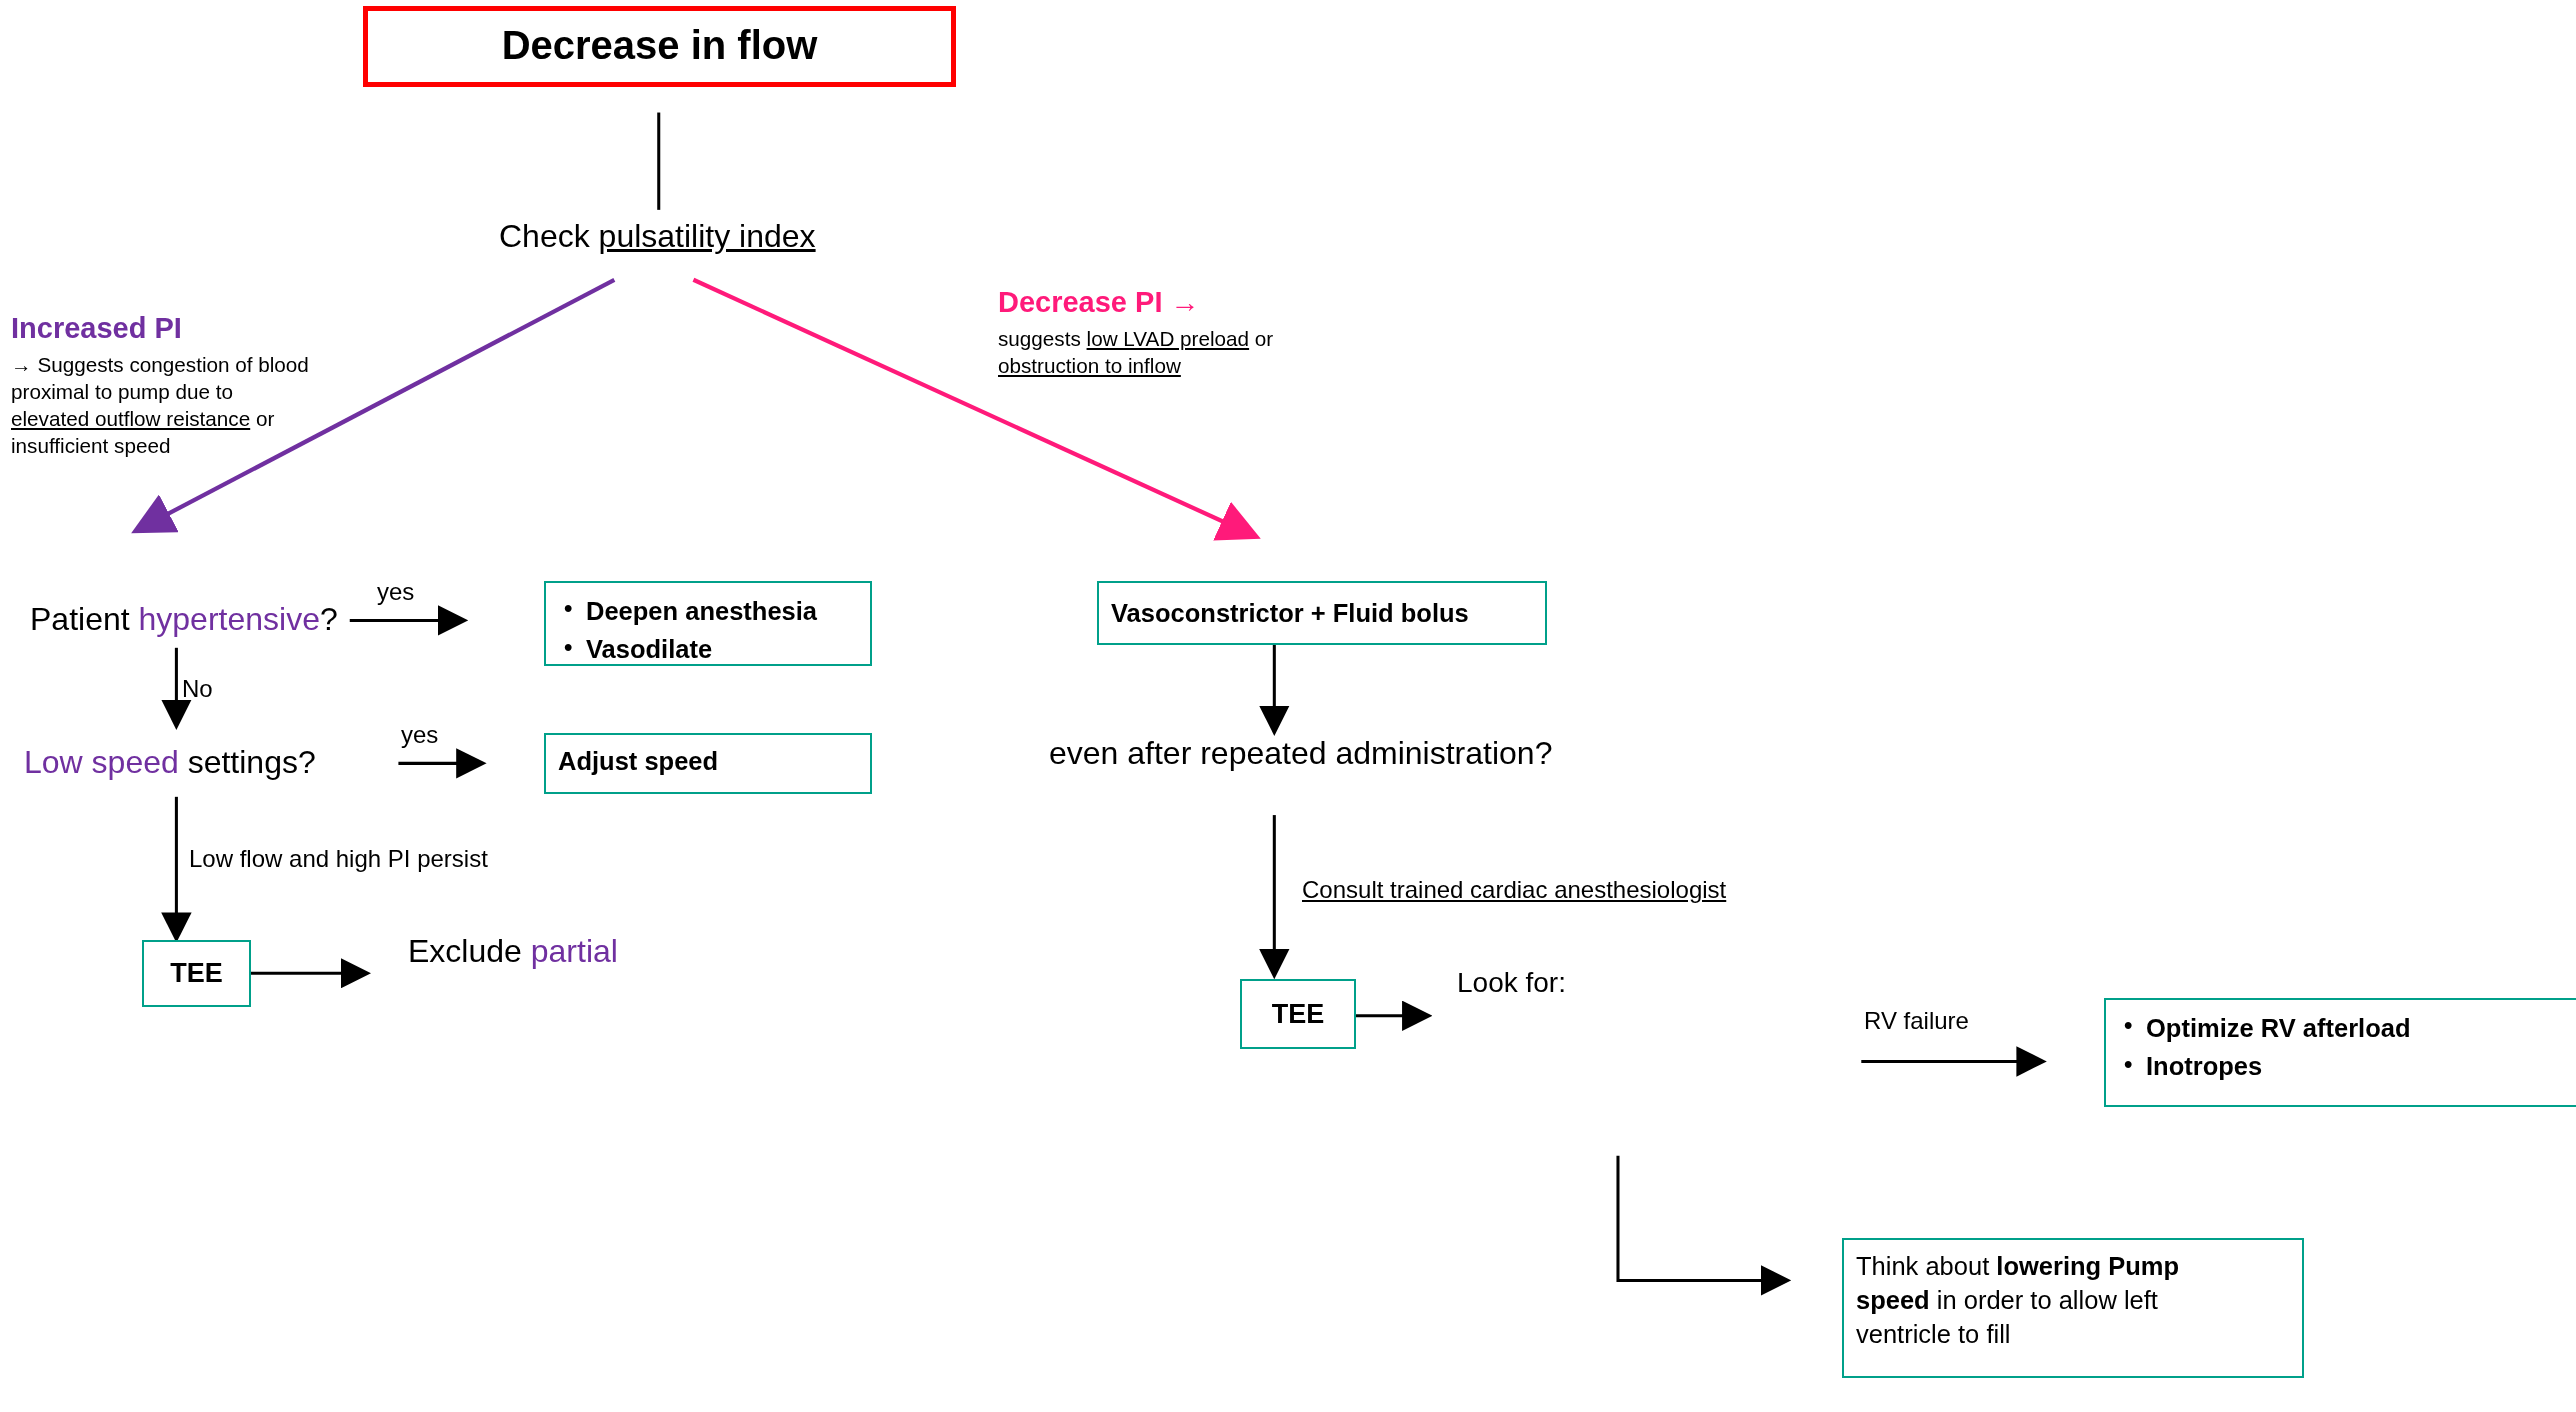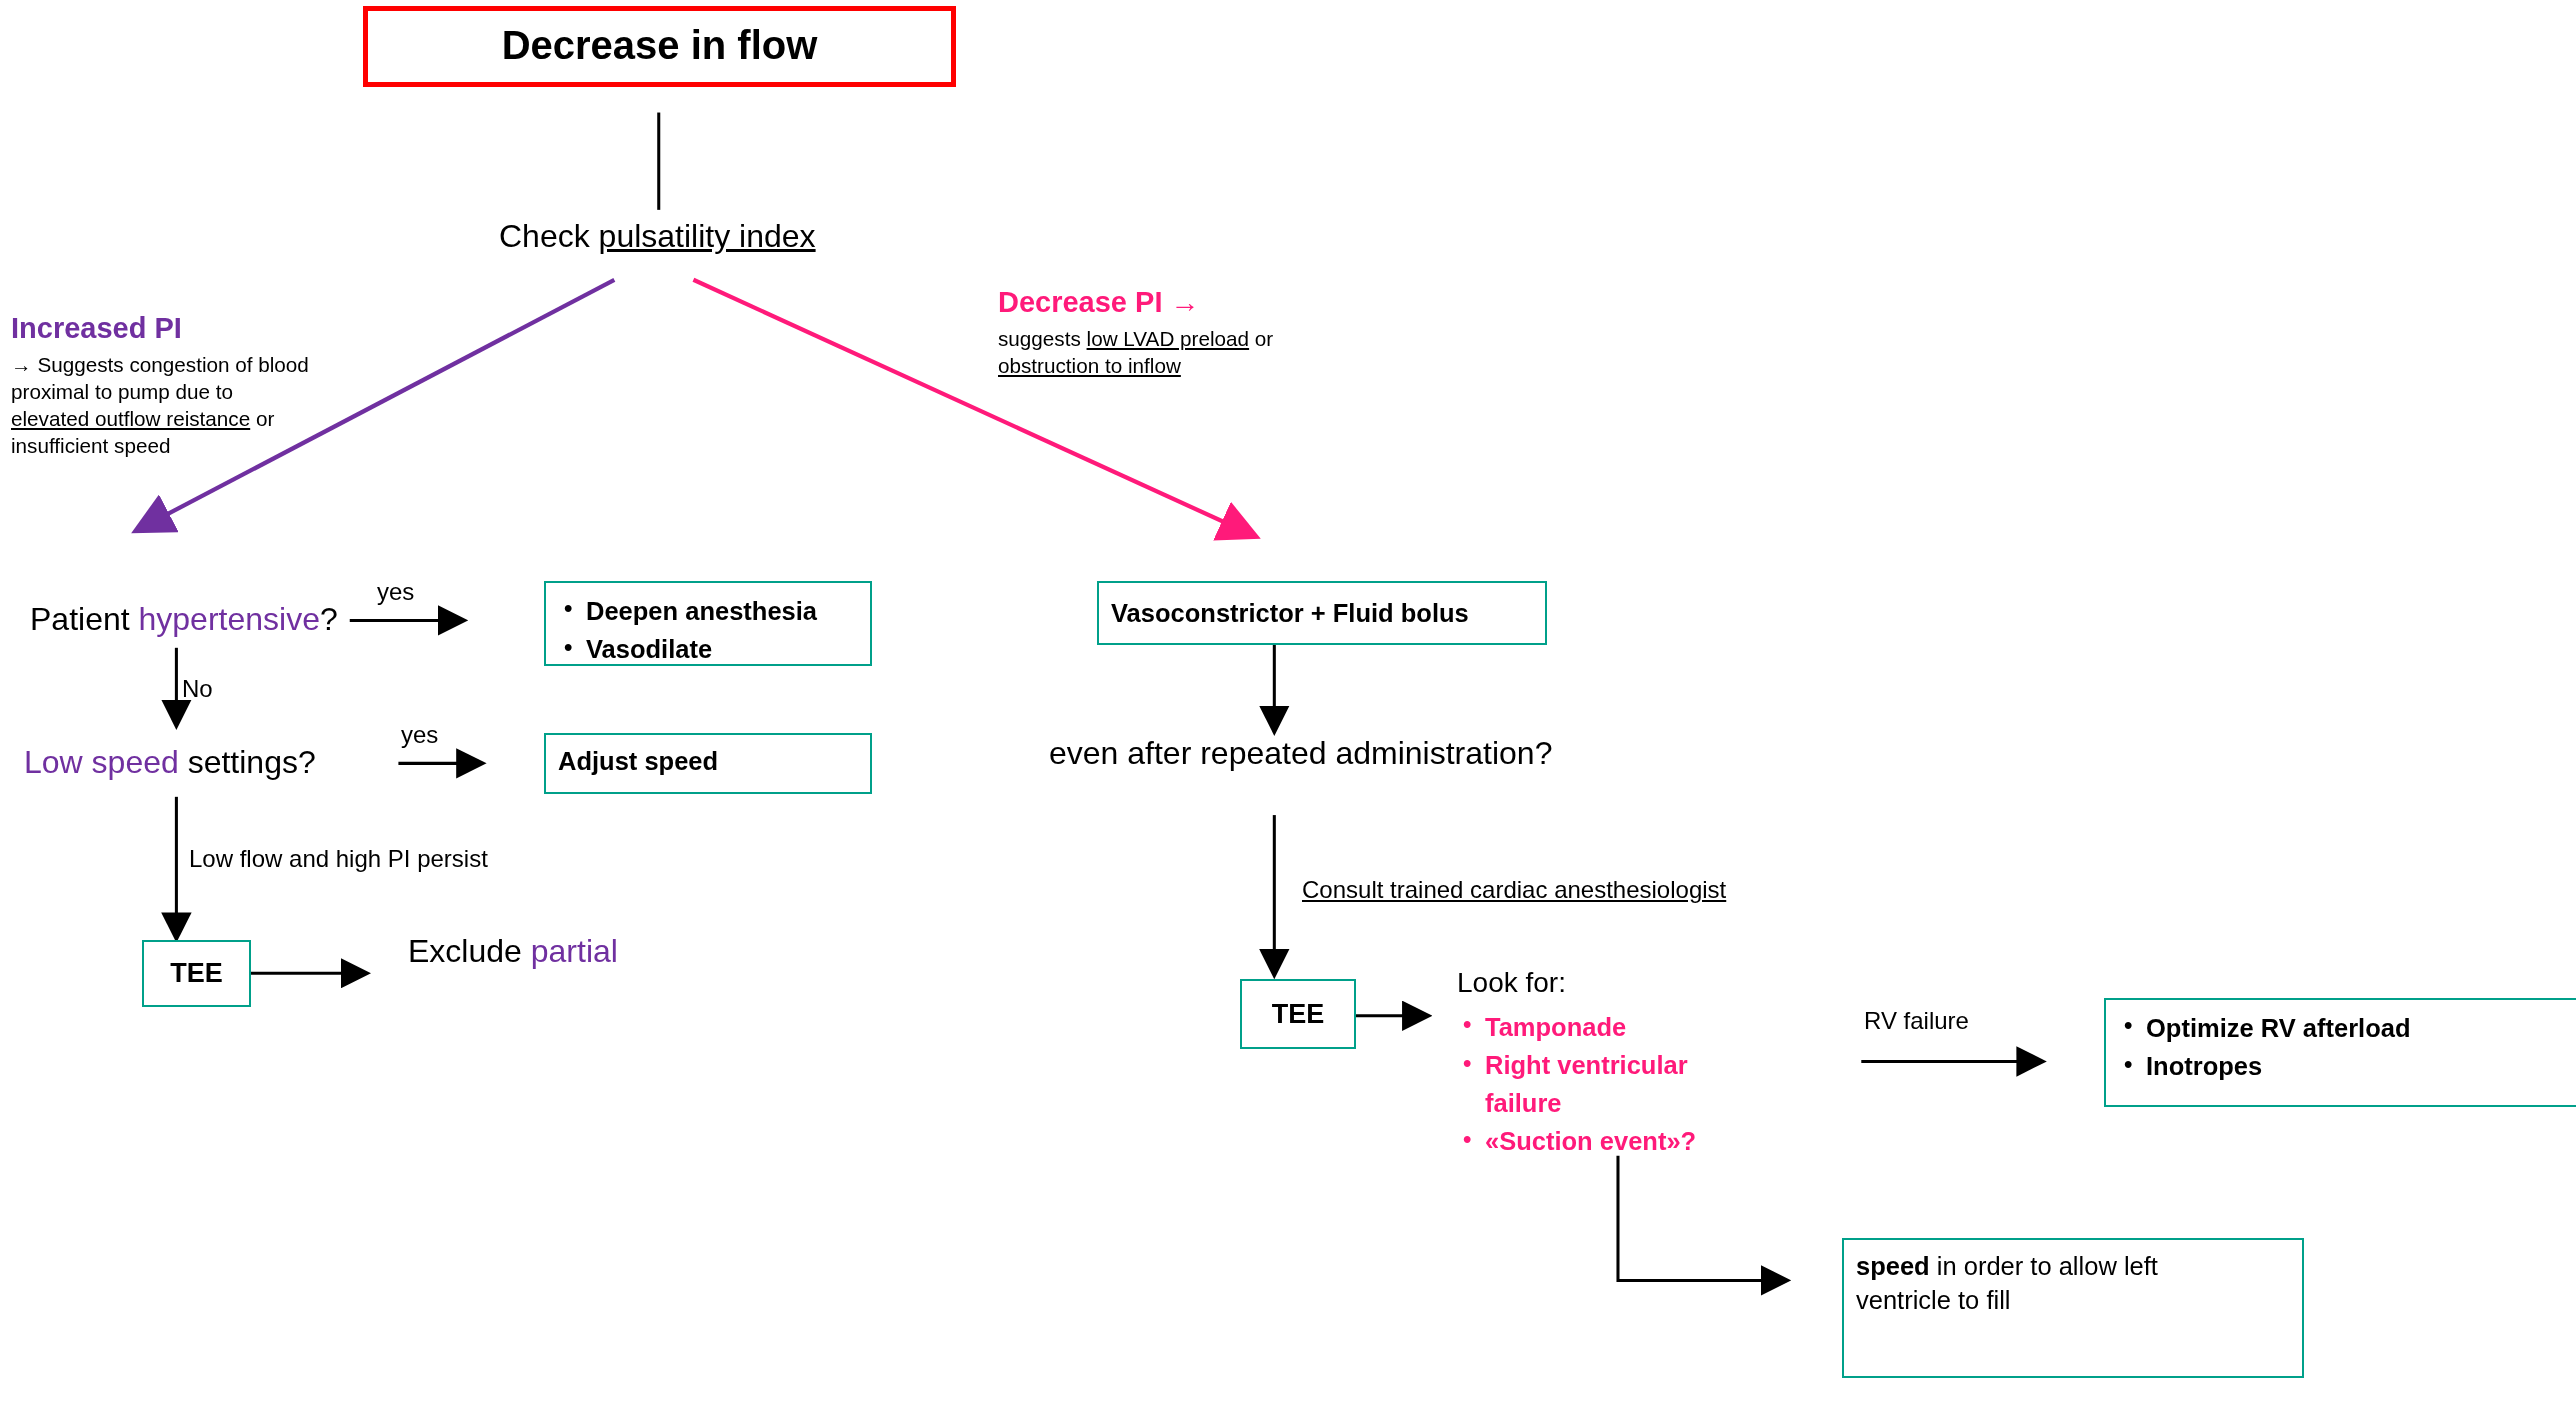--- a/index.html
+++ b/index.html
@@ -213,37 +213,35 @@
   <div class="node edge-label" style="left:1302px; top:876px;">
     <span class="u">Consult trained cardiac anesthesiologist</span>
   </div>
 
   <div class="node tealbox" style="left:1192px; top:979px; width:116px; height:70px; display:flex; align-items:center; justify-content:center;">
     <span class="tee">TEE</span>
   </div>
 
   <div class="node" style="left:1457px; top:967px; width:365px;">
     <div class="lookfor">Look for:</div>
-    <ul class="bullets pinkdots" style="margin-top:8.5px;">
-      <li class="pink">Tamponade</li>
-      <li class="pink" style="width:286px;">Right ventricular failure</li>
-      <li class="pink">«Suction event»?</li>
-    </ul>
   </div>
 
   <div class="node edge-label" style="left:1864px; top:1007px;">RV failure</div>
 
   <div class="node tealbox" style="left:2056px; top:998px; width:511px; height:109px;">
     <ul class="bullets">
       <li>Optimize RV afterload</li>
       <li>Inotropes</li>
     </ul>
   </div>
 
   <div class="node tealbox wrap" style="left:1794px; top:1238px; width:462px; height:140px;">
     <div class="line" style="font-weight:normal;">
+      <span>Think about </span><span class="bold">lowering Pump</span>
+    </div>
+    <div class="line" style="font-weight:normal;">
       <span class="bold">speed</span><span> in order to allow left</span>
     </div>
     <div class="line" style="font-weight:normal;">ventricle to fill</div>
   </div>
 
 </div>
 
 
 </body></html>

